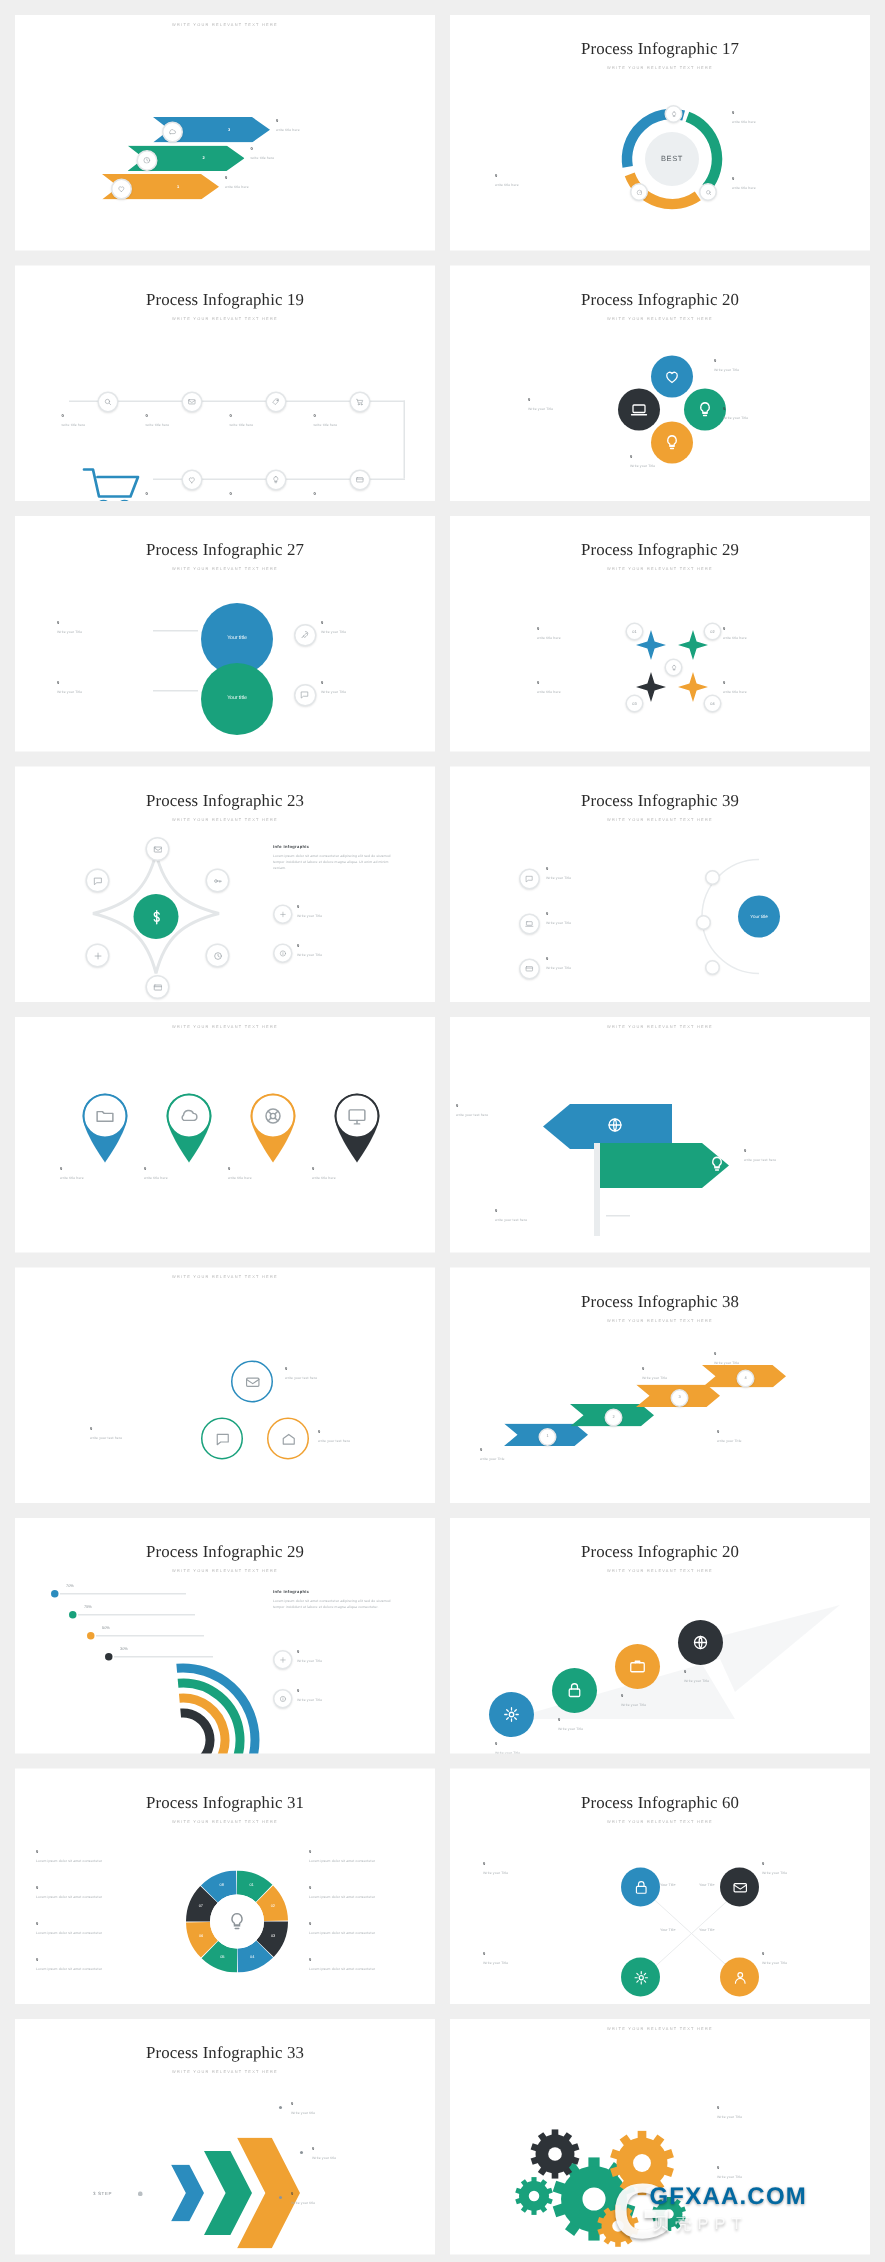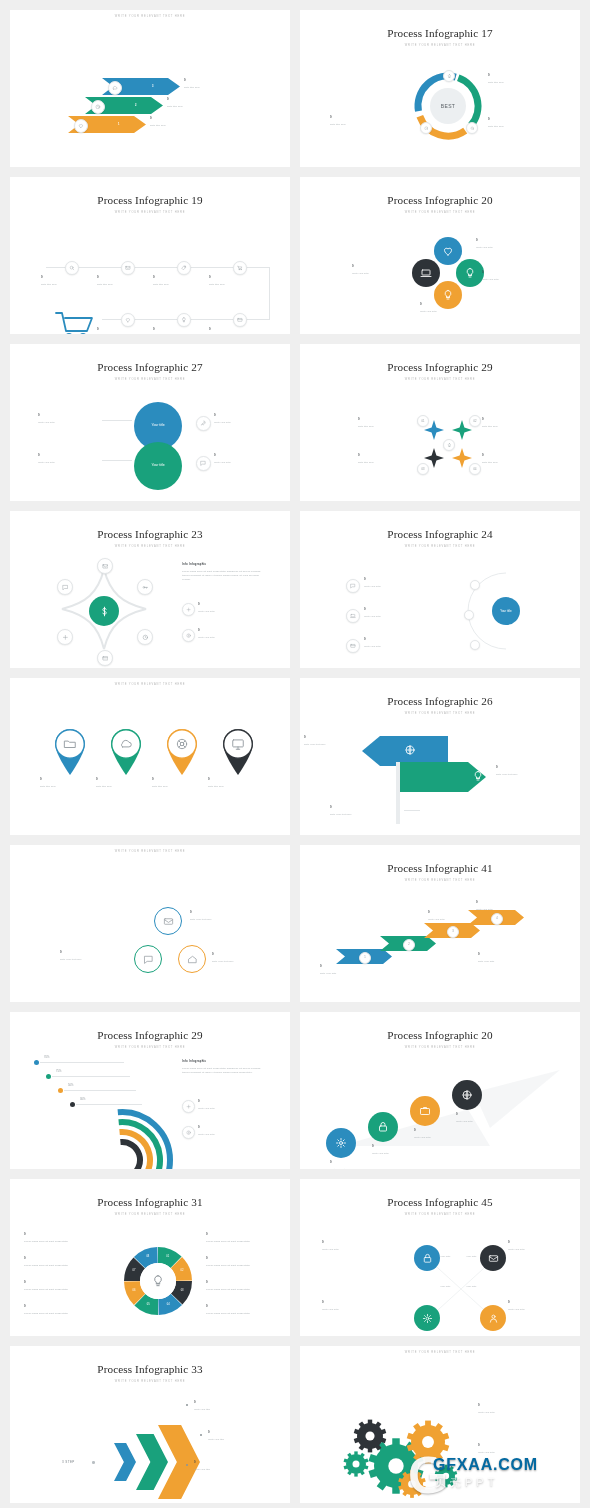--- a/index.html
+++ b/index.html
@@ -449,21 +449,21 @@
           </div>
           <div class="tx Your text here. Lorem ipsum dolor sit amet consectetur adipiscing elit." style="left:188px;top:74px;width:68px;">
      <div class="h">0</div>
      <div class="p">Write your Title</div>
           </div>
         </div>
      </div>
     </div>
     <div class="slide">
       <div class="slide-inner">
-       <div class="title">Process Infographic 24</div>
+       <div class="title">Process Infographic 39</div>
        <div class="subtitle">WRITE YOUR RELEVANT TEXT HERE</div>
        <div class="stage">
           <svg style="position:absolute;left:158px;top:16px" width="96" height="80" viewBox="0 0 96 80" fill="none" stroke="#e8ebed" stroke-width="1">
             <path d="M48 2 A38 38 0 0 0 48 78"></path>
           </svg>
           <div class="circ" style="left:192px;top:42px;width:28px;height:28px;background:#2b8cbe;display:flex;align-items:center;justify-content:center;">
         <span style="font-size:3px;color:#fff;">Your title</span>
           </div>
           <div class="ring" style="left:46px;top:24px;width:12px;height:12px;">
             <svg class="ico" width="5.76" height="5.76" viewBox="0 0 24 24" fill="none" stroke="#9aa1a6" stroke-width="1.7" stroke-linecap="round" stroke-linejoin="round">
@@ -557,21 +557,20 @@
           </div>
           <div class="tx Lorem ipsum dolor sit amet consectetur adipiscing elit sed do." style="left:198px;top:56px;width:60px;">
      <div class="h">0</div>
      <div class="p">write title here</div>
           </div>
         </div>
      </div>
     </div>
     <div class="slide">
       <div class="slide-inner">
-       <div class="title">Process Infographic 26</div>
        <div class="subtitle">WRITE YOUR RELEVANT TEXT HERE</div>
        <div class="stage">
           <div style="position:absolute;left:62px;top:14px;width:86px;height:30px;background:#2b8cbe;
        clip-path:polygon(18px 0,86px 0,86px 30px,18px 30px,18px 30px,0 15px);"></div>
           <div style="position:absolute;left:96px;top:40px;width:90px;height:30px;background:#19a17c;
        clip-path:polygon(0 0,72px 0,90px 15px,72px 30px,0 30px);"></div>
           <div style="position:absolute;left:96px;top:40px;width:4px;height:62px;background:#e9ecee;"></div>
           <div style="position:absolute;left:104px;top:22px;">
             <svg class="ico" width="12" height="12" viewBox="0 0 24 24" fill="none" stroke="#fff" stroke-width="1.7" stroke-linecap="round" stroke-linejoin="round">
               <circle cx="12" cy="12" r="8"></circle>
@@ -629,21 +628,21 @@
           </div>
           <div class="tx Lorem ipsum dolor sit amet adipiscing elit." style="left:202px;top:64px;width:68px;">
      <div class="h">0</div>
      <div class="p">write your text here</div>
           </div>
         </div>
      </div>
     </div>
     <div class="slide">
       <div class="slide-inner">
-       <div class="title">Process Infographic 41</div>
+       <div class="title">Process Infographic 38</div>
        <div class="subtitle">WRITE YOUR RELEVANT TEXT HERE</div>
        <div class="stage">
           <div style="position:absolute;left:36px;top:60px;width:56px;height:15px;background:#2b8cbe;
         clip-path:polygon(0 0,47px 0,56px 7.5px,47px 15px,0 15px,9px 7.5px);"></div>
           <div class="ring" style="left:59px;top:62.5px;width:10px;height:10px;font-size:2.6px;color:#8d9499;">1</div>
           <div style="position:absolute;left:80px;top:47px;width:56px;height:15px;background:#19a17c;
         clip-path:polygon(0 0,47px 0,56px 7.5px,47px 15px,0 15px,9px 7.5px);"></div>
           <div class="ring" style="left:103px;top:49.5px;width:10px;height:10px;font-size:2.6px;color:#8d9499;">2</div>
           <div style="position:absolute;left:124px;top:34px;width:56px;height:15px;background:#f0a132;
         clip-path:polygon(0 0,47px 0,56px 7.5px,47px 15px,0 15px,9px 7.5px);"></div>
@@ -848,21 +847,21 @@
           </div>
           <div class="tx Lorem ipsum dolor sit." style="left:196px;top:82px;width:84px;">
      <div class="h">0</div>
      <div class="p">Lorem ipsum dolor sit amet consectetur</div>
           </div>
         </div>
      </div>
     </div>
     <div class="slide">
       <div class="slide-inner">
-       <div class="title">Process Infographic 45</div>
+       <div class="title">Process Infographic 60</div>
        <div class="subtitle">WRITE YOUR RELEVANT TEXT HERE</div>
        <div class="stage">
           <svg style="position:absolute;left:0;top:0" width="295" height="115">
             <line x1="128" y1="36" x2="194" y2="96" stroke="#e6e9eb" stroke-width=".6"></line>
             <line x1="194" y1="36" x2="128" y2="96" stroke="#e6e9eb" stroke-width=".6"></line>
           </svg>
           <div class="circ" style="left:114px;top:22px;width:26px;height:26px;background:#2b8cbe;display:flex;align-items:center;justify-content:center;">
             <svg class="ico" width="11" height="11" viewBox="0 0 24 24" fill="none" stroke="#fff" stroke-width="1.7" stroke-linecap="round" stroke-linejoin="round">
               <rect x="5" y="10" width="14" height="10" rx="1.6"></rect>
               <path d="M8 10V7a4 4 0 0 1 8 0v3"></path>

